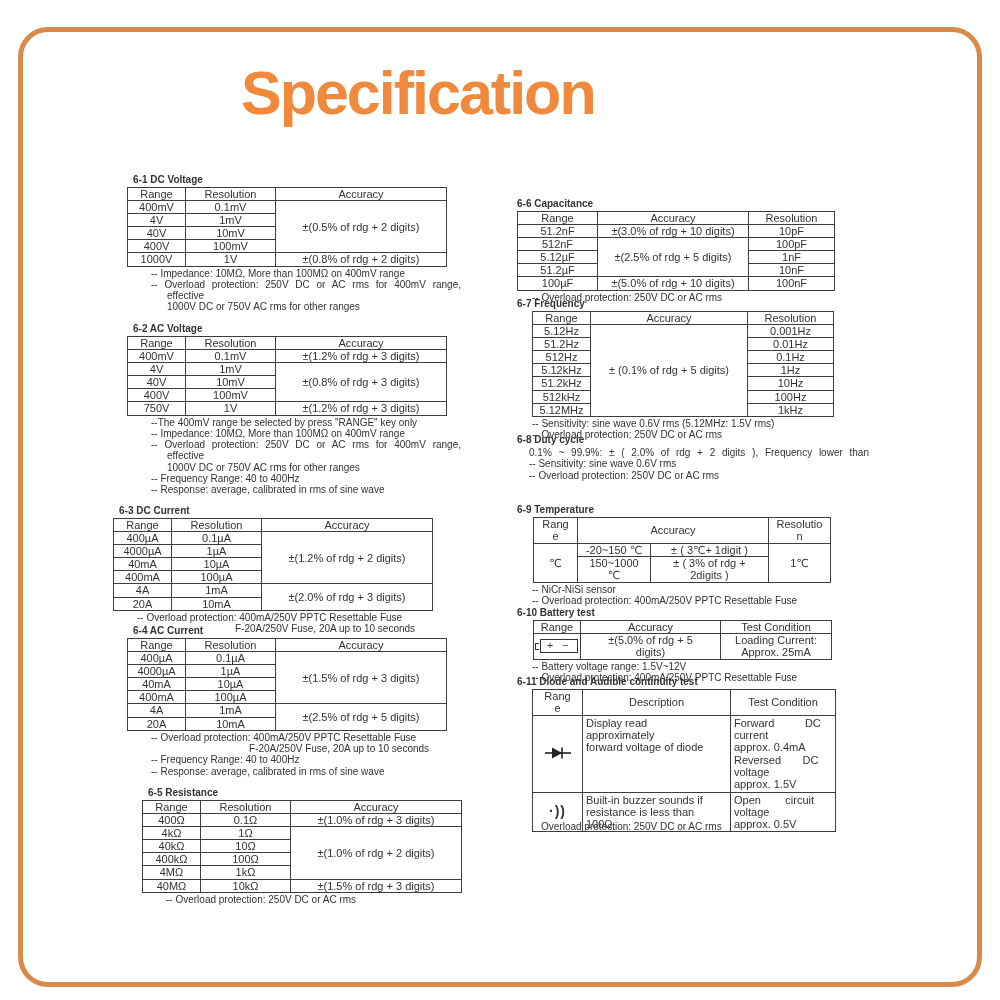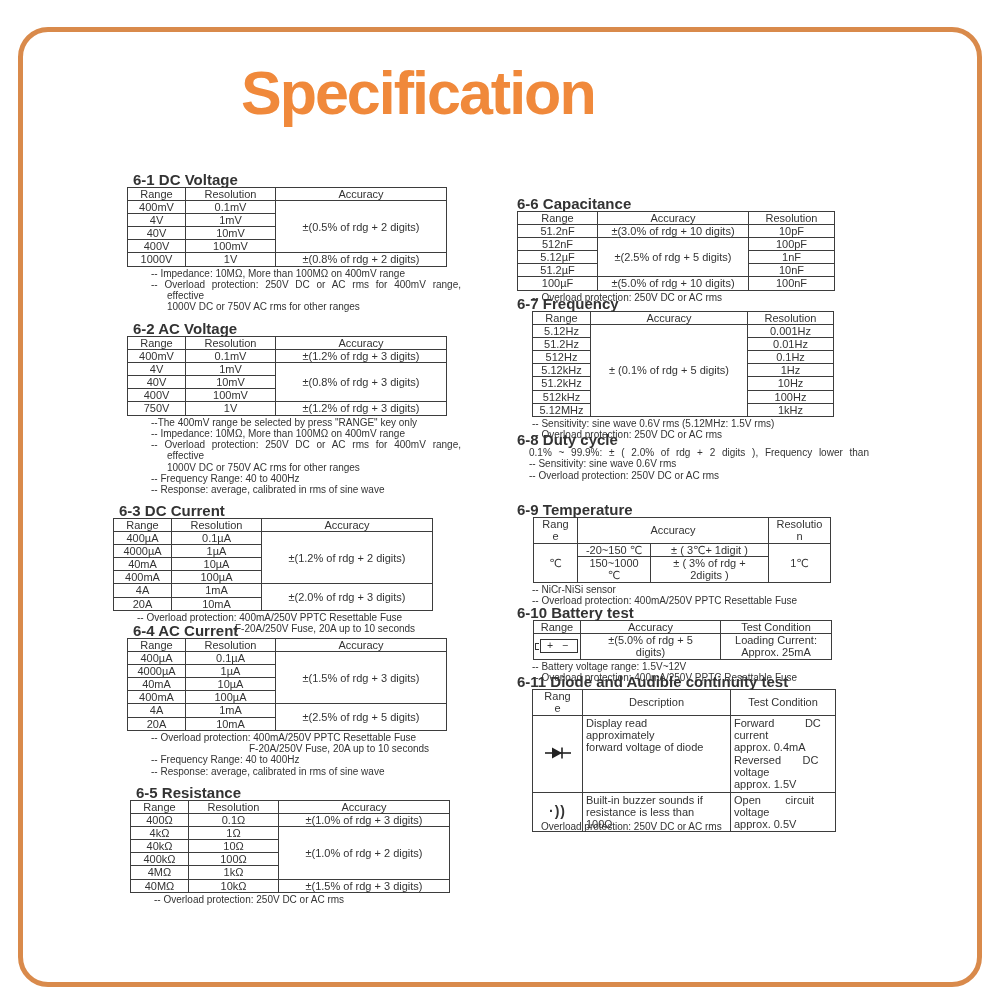--- a/index.html
+++ b/index.html
@@ -10,39 +10,39 @@
   }
   .frame{
     position:absolute;left:18px;top:27px;width:954px;height:950px;
     border:5px solid #d98a4b;border-radius:30px;pointer-events:none;
   }
   .title{
     position:absolute;left:241px;top:58px;margin:0;
     font-size:61px;font-weight:700;letter-spacing:-2px;color:#f0893b;
   }
   section{position:absolute;}
-  .heading{font-weight:700;font-size:15px;line-height:13px;margin-bottom:1px;white-space:nowrap;}
+  .heading{font-weight:700;font-size:10px;line-height:13px;margin-bottom:1px;white-space:nowrap;}
   table{border-collapse:collapse;table-layout:fixed;background:#fff;}
   th,td{
     border:1px solid #3d3d3d;font-size:11px;font-weight:400;line-height:1.1;
     text-align:center;vertical-align:middle;padding:0 1px;height:12px;overflow:hidden;
   }
   td.ml,th.ml{white-space:pre-wrap;line-height:1.12;}
   .notes{font-size:10px;line-height:1.13;margin-top:1px;margin-left:24px;}
   .note-line{white-space:pre-wrap;}
   .ind1{padding-left:16px;}
   .ind2{padding-left:98px;}
   .just{text-align:justify;text-align-last:justify;}
 
   
   #sec-6-1{left:127px;top:173px;width:334px}
   #sec-6-2{left:127px;top:322px;width:334px}
   #sec-6-3{left:113px;top:504px;width:334px}
   #sec-6-4{left:127px;top:624px;width:334px}
-  #sec-6-5{left:130px;top:786px;width:334px}
+  #sec-6-5{left:142px;top:786px;width:334px}
   #sec-6-1 .heading,#sec-6-2 .heading,#sec-6-3 .heading,#sec-6-4 .heading,#sec-6-5 .heading{margin-left:6px;}
   #sec-6-1 table,#sec-6-2 table,#sec-6-3 table,#sec-6-4 table,#sec-6-5 table{width:319px;}
   #sec-6-1 col.c0,#sec-6-2 col.c0,#sec-6-3 col.c0,#sec-6-4 col.c0,#sec-6-5 col.c0{width:58px;}
   #sec-6-1 col.c1,#sec-6-2 col.c1,#sec-6-3 col.c1,#sec-6-4 col.c1,#sec-6-5 col.c1{width:90px;}
   #sec-6-1 col.c2,#sec-6-2 col.c2,#sec-6-3 col.c2,#sec-6-4 col.c2,#sec-6-5 col.c2{width:171px;}
 
   
   #sec-6-6{left:508px;top:197px;width:356px}
   #sec-6-7{left:508px;top:297px;width:356px}
   #sec-6-8{left:505px;top:433px;width:364px}

